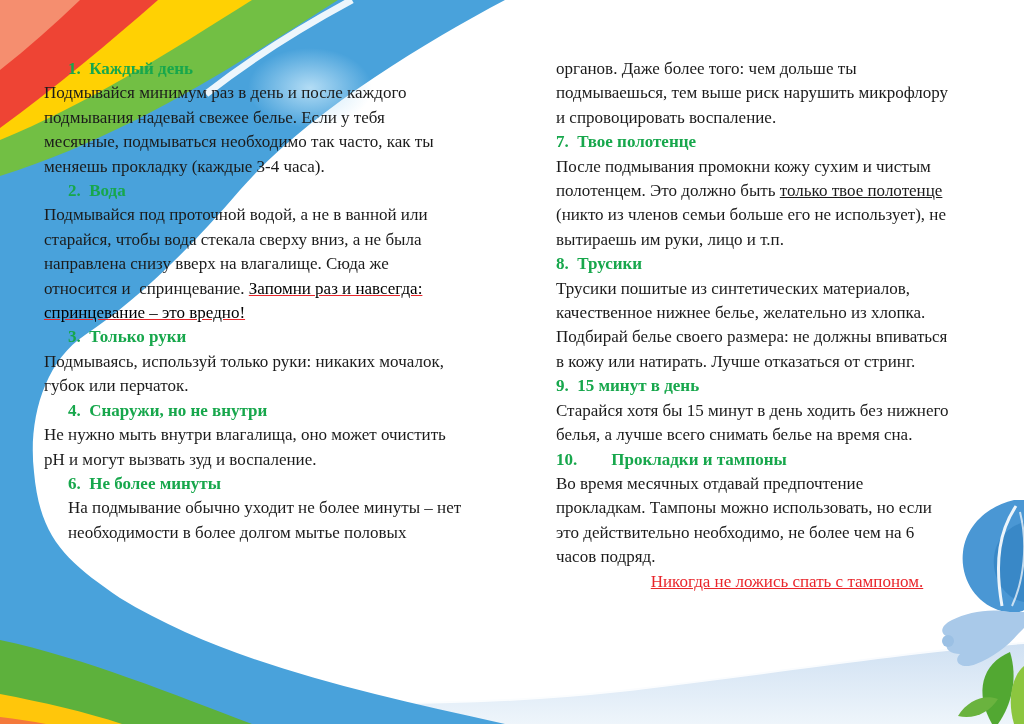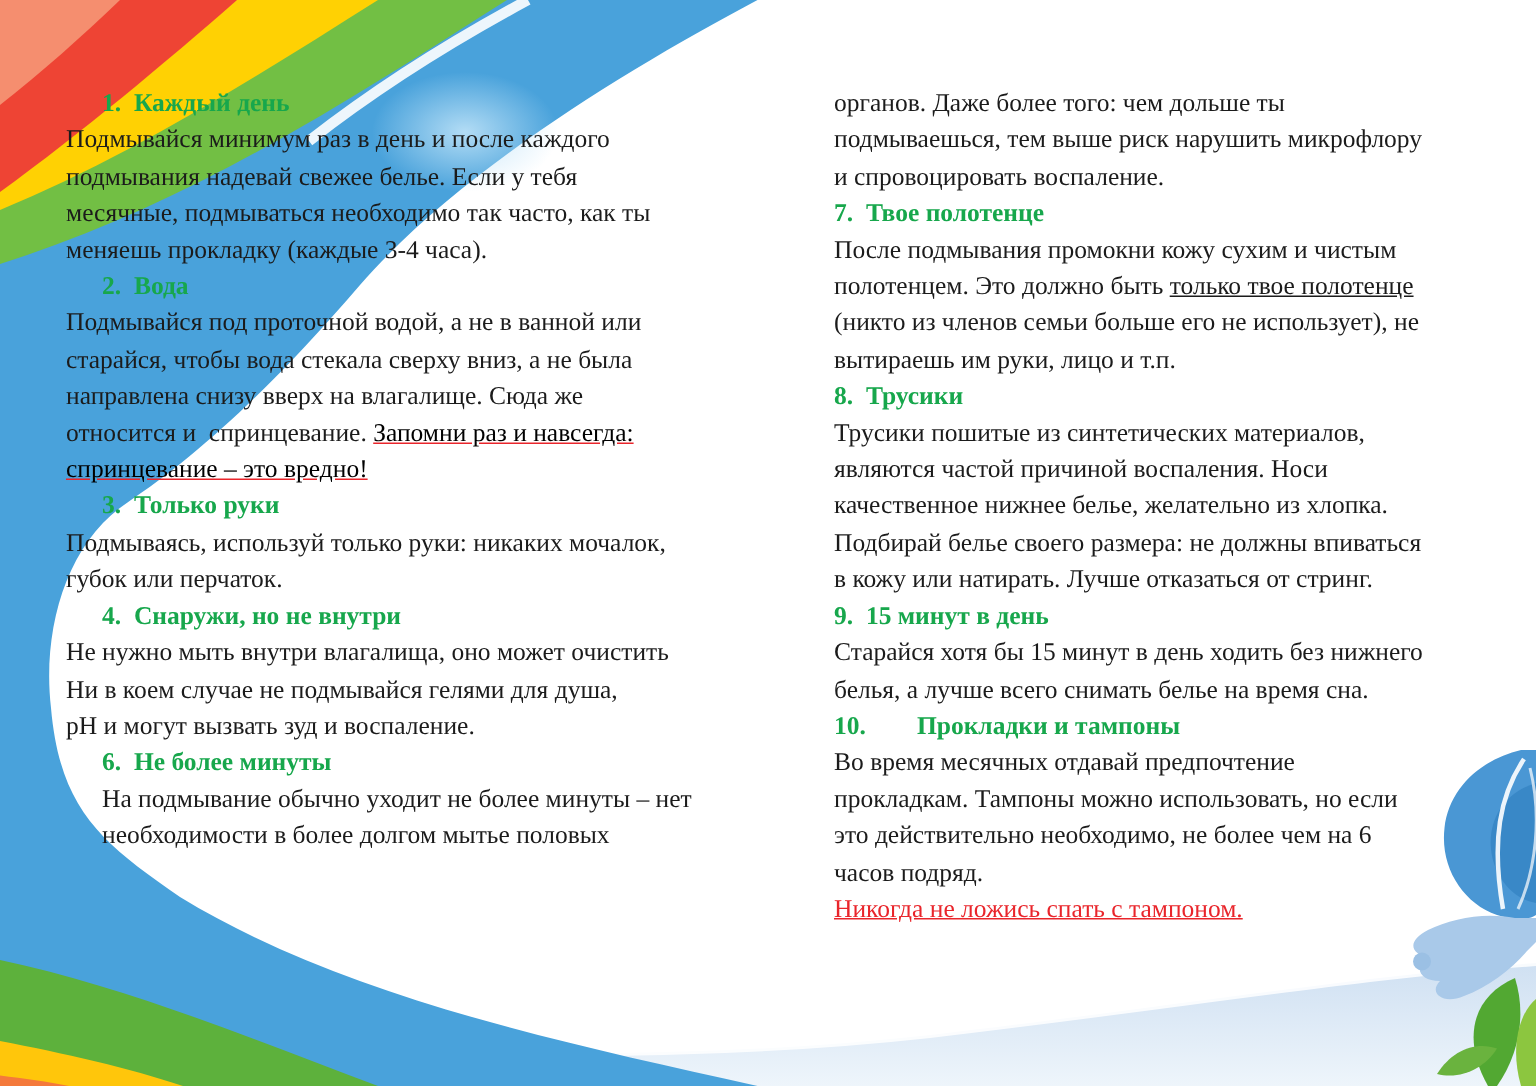--- a/index.html
+++ b/index.html
@@ -15,21 +15,21 @@
   }
   .decor{position:absolute;left:0;top:0;width:1024px;height:724px;}
   .col{position:absolute;top:57px;}
   .col-left{left:44px;width:472px;}
   .col-right{left:556px;width:462px;}
   .line{white-space:pre-wrap;}
   .h{color:#17a74c;font-weight:bold;}
   .ind{margin-left:24px;}
   .red-u{color:#000000;text-decoration:underline;text-decoration-color:#e9252b;}
   .u{text-decoration:underline;}
-  .center-red{color:#e9252b;text-decoration:underline;white-space:pre-wrap;}
+  .center-red{color:#e9252b;text-decoration:underline;text-align:center;white-space:pre-wrap;}
 </style>
 </head>
 <body>
 
 <div class="page">
 
   <svg class="decor" viewBox="0 0 1024 724" aria-hidden="true">
     <defs>
       <linearGradient id="waveGrad" x1="0" y1="0" x2="0" y2="1">
         <stop offset="0" stop-color="#cfe0f2"></stop>
@@ -88,38 +88,36 @@
       <div class="line">Подмывайся под проточной водой, а не в ванной или</div>
       <div class="line">старайся, чтобы вода стекала сверху вниз, а не была</div>
       <div class="line">направлена снизу вверх на влагалище. Сюда же</div>
       <div class="line"><span>относится и  спринцевание. </span><span class="red-u">Запомни раз и навсегда:</span></div>
       <div class="line"><span class="red-u">спринцевание – это вредно!</span></div>
       <div class="line h ind">3.  Только руки</div>
       <div class="line">Подмываясь, используй только руки: никаких мочалок,</div>
       <div class="line">губок или перчаток.</div>
       <div class="line h ind">4.  Снаружи, но не внутри</div>
       <div class="line">Не нужно мыть внутри влагалища, оно может очистить</div>
-      <div class="line">Ни в коем случае не подмывайся гелями для душа,</div>
       <div class="line">pH и могут вызвать зуд и воспаление.</div>
       <div class="line h ind">6.  Не более минуты</div>
       <div class="line ind">На подмывание обычно уходит не более минуты – нет</div>
       <div class="line ind">необходимости в более долгом мытье половых</div>
     </div>
   <div class="col col-right">
       <div class="line">органов. Даже более того: чем дольше ты</div>
       <div class="line">подмываешься, тем выше риск нарушить микрофлору</div>
       <div class="line">и спровоцировать воспаление.</div>
       <div class="line h">7.  Твое полотенце</div>
       <div class="line">После подмывания промокни кожу сухим и чистым</div>
       <div class="line"><span>полотенцем. Это должно быть </span><span class="u">только твое полотенце</span></div>
       <div class="line">(никто из членов семьи больше его не использует), не</div>
       <div class="line">вытираешь им руки, лицо и т.п.</div>
       <div class="line h">8.  Трусики</div>
       <div class="line">Трусики пошитые из синтетических материалов,</div>
-      <div class="line">являются частой причиной воспаления. Носи</div>
       <div class="line">качественное нижнее белье, желательно из хлопка.</div>
       <div class="line">Подбирай белье своего размера: не должны впиваться</div>
       <div class="line">в кожу или натирать. Лучше отказаться от стринг.</div>
       <div class="line h">9.  15 минут в день</div>
       <div class="line">Старайся хотя бы 15 минут в день ходить без нижнего</div>
       <div class="line">белья, а лучше всего снимать белье на время сна.</div>
       <div class="line h">10.        Прокладки и тампоны</div>
       <div class="line">Во время месячных отдавай предпочтение</div>
       <div class="line">прокладкам. Тампоны можно использовать, но если</div>
       <div class="line">это действительно необходимо, не более чем на 6</div>

